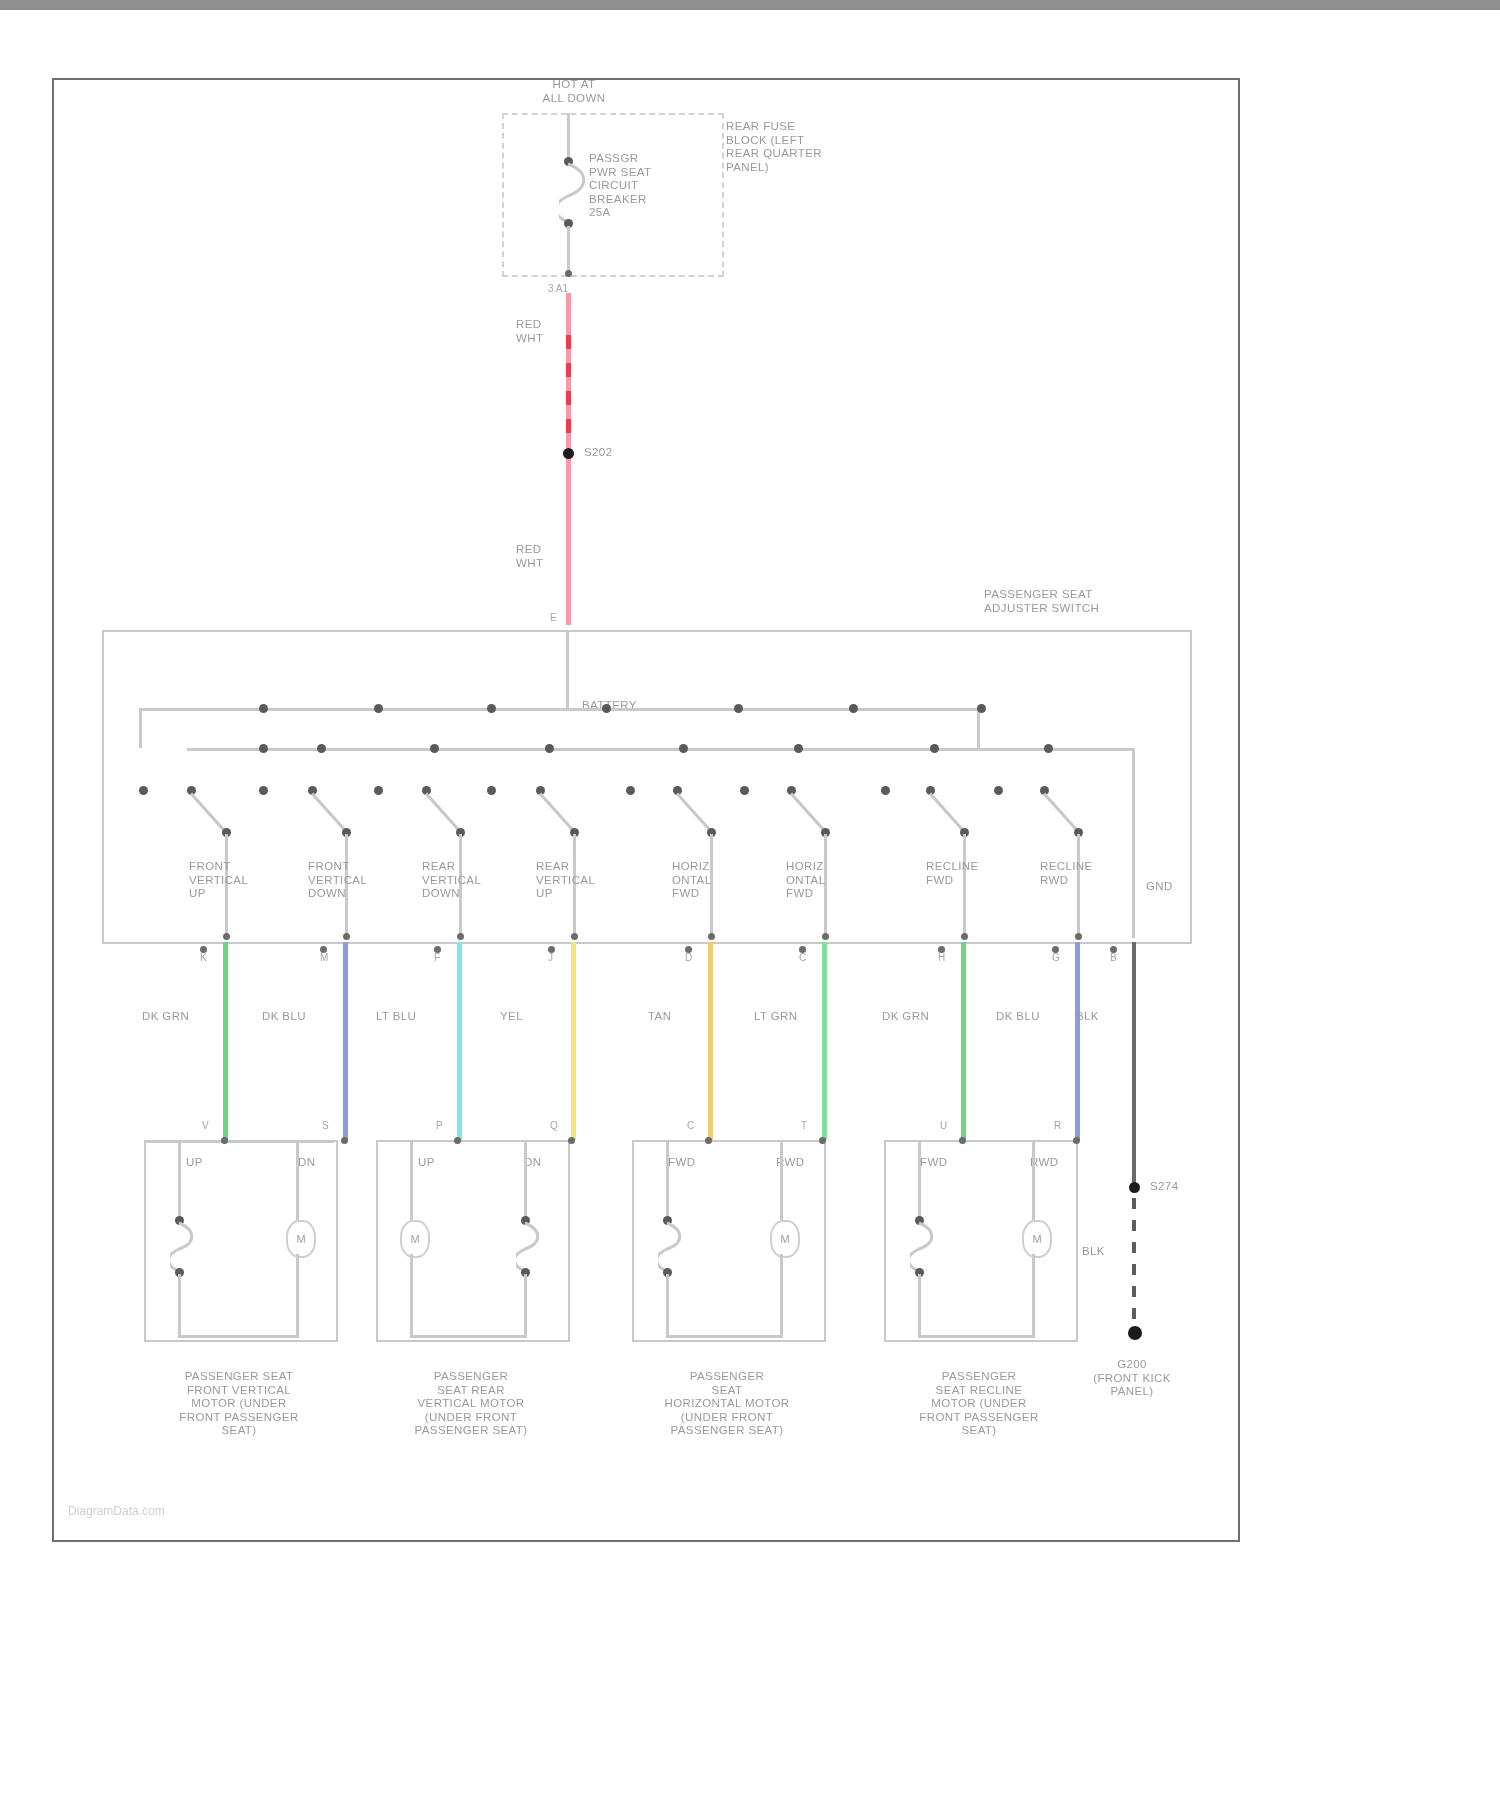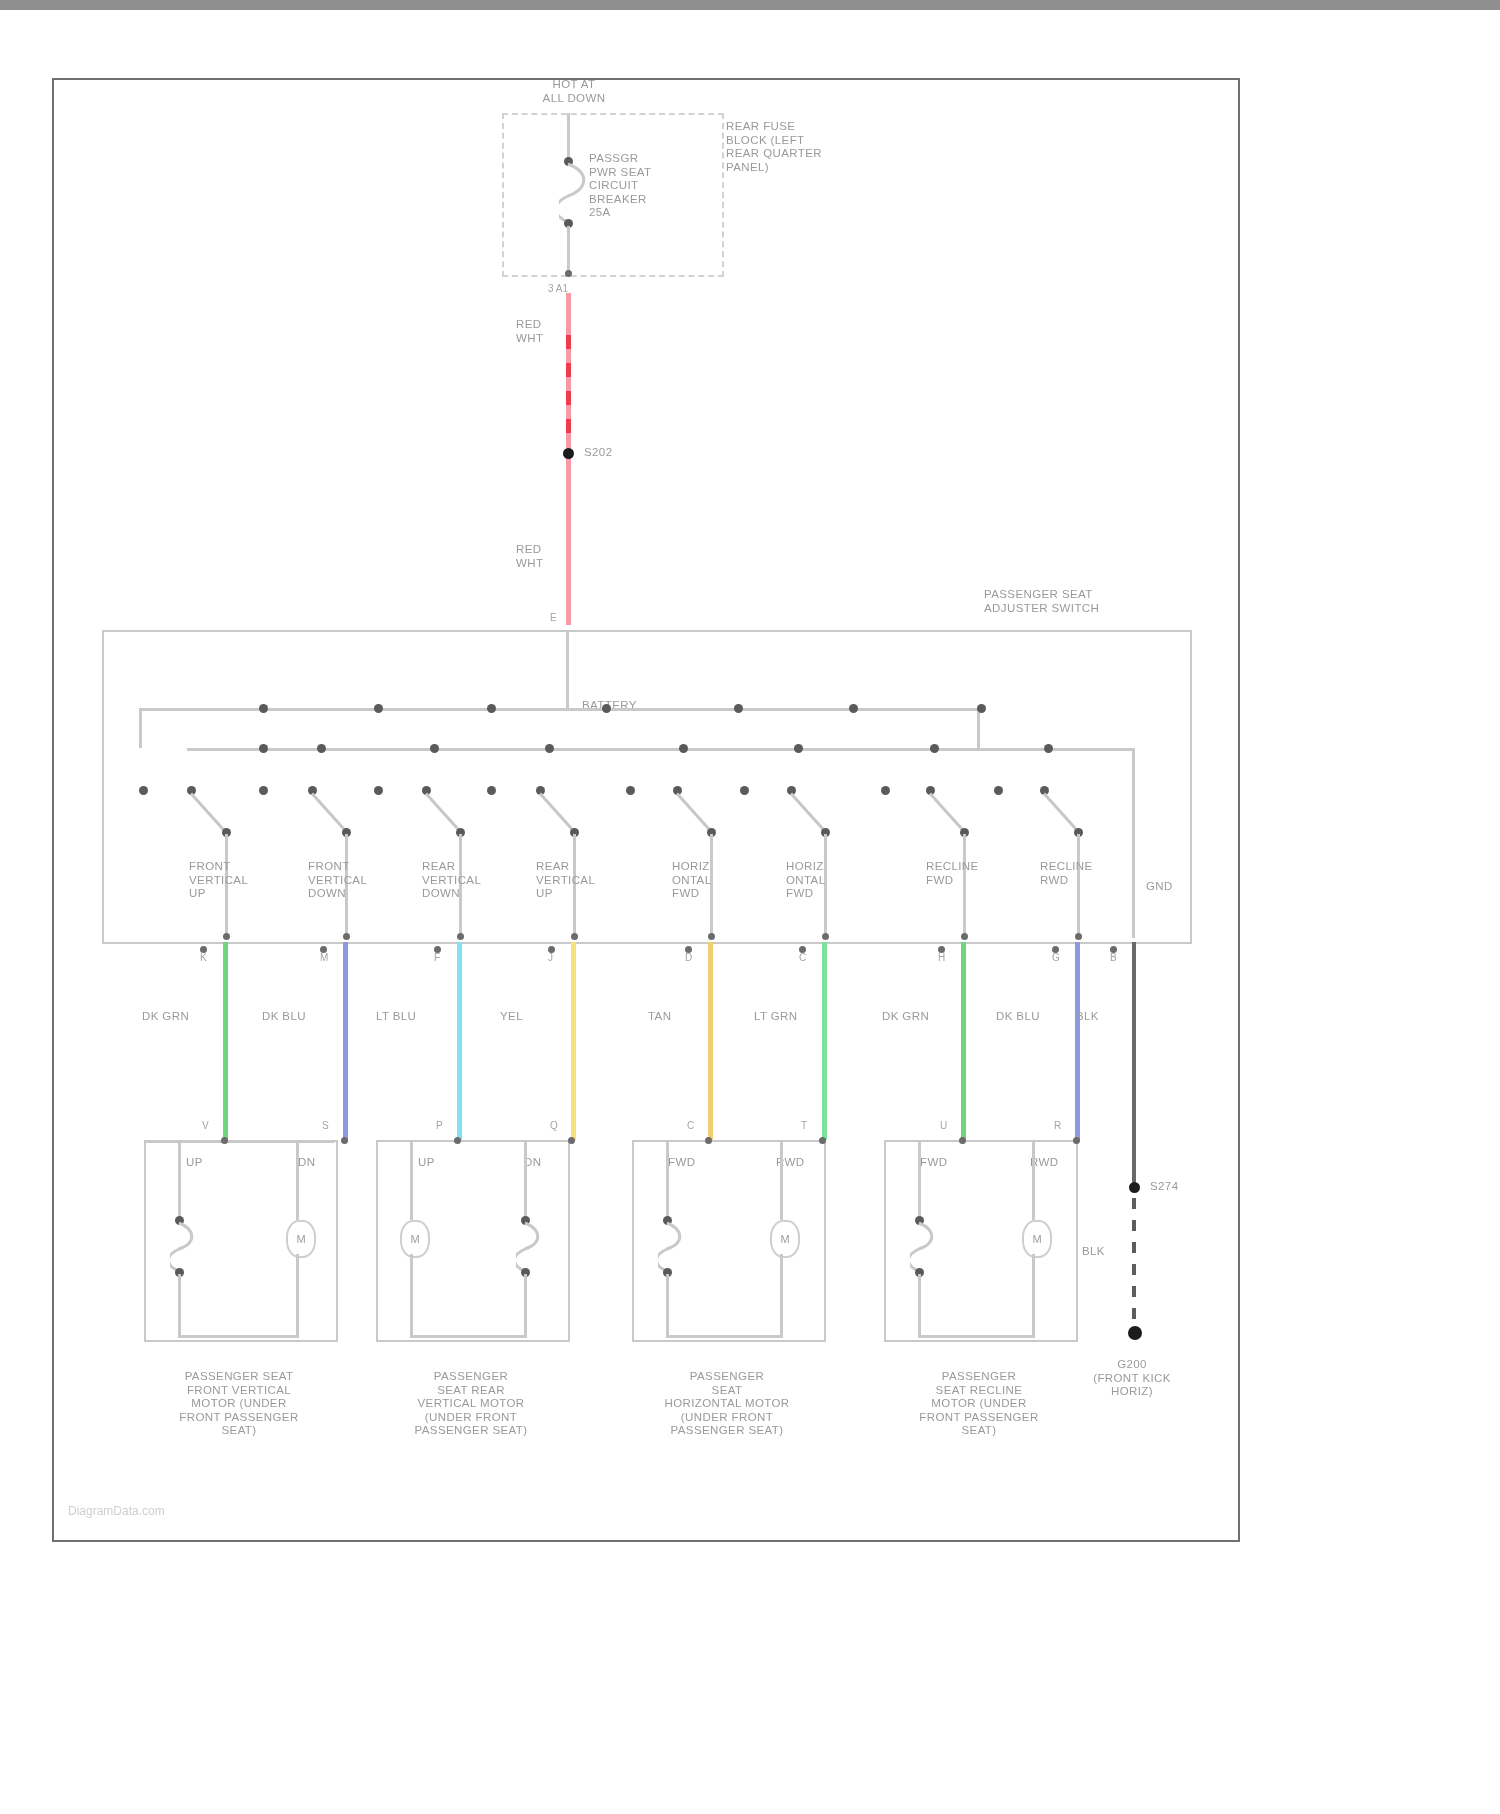--- a/index.html
+++ b/index.html
@@ -237,21 +237,21 @@
     <div class="pin" style="left:1056px;top:872px;">B</div>
     <div class="lbl" style="left:1022px;top:930px;">BLK</div>
     <div class="dotblk" style="left:1075px;top:1102px;"></div>
     <div class="lbl" style="left:1096px;top:1100px;">S274</div>
     <div class="blkdash" style="left:1078px;top:1118px;height:126px;
       background:repeating-linear-gradient(to bottom,#5d5d5d 0 11px,#ffffff 11px 22px);"></div>
     <div class="lbl" style="left:1028px;top:1165px;">BLK</div>
     <div class="bigdot" style="left:1074px;top:1246px;"></div>
     <div class="lbl c" style="left:1008px;top:1278px;width:140px;">G200
 (FRONT KICK
-HORIZ)</div>
+PANEL)</div>
 
     <div class="box" style="left:90px;top:1060px;width:190px;height:198px;"></div>
     <div class="wline hw" style="left:90px;top:1060px;width:190px;"></div>
     <div class="dot sm" style="left:167px;top:1057px;"></div>
     <div class="dot sm" style="left:287px;top:1057px;"></div>
     <div class="lbl" style="left:132px;top:1076px;">UP</div>
     <div class="lbl" style="left:244px;top:1076px;">DN</div>
     <div class="wline vw" style="left:124px;top:1060px;height:82px;"></div>
     <div class="dot" style="left:121px;top:1136px;"></div>
     <svg style="position:absolute;left:116px;top:1141px;" width="30" height="52">

